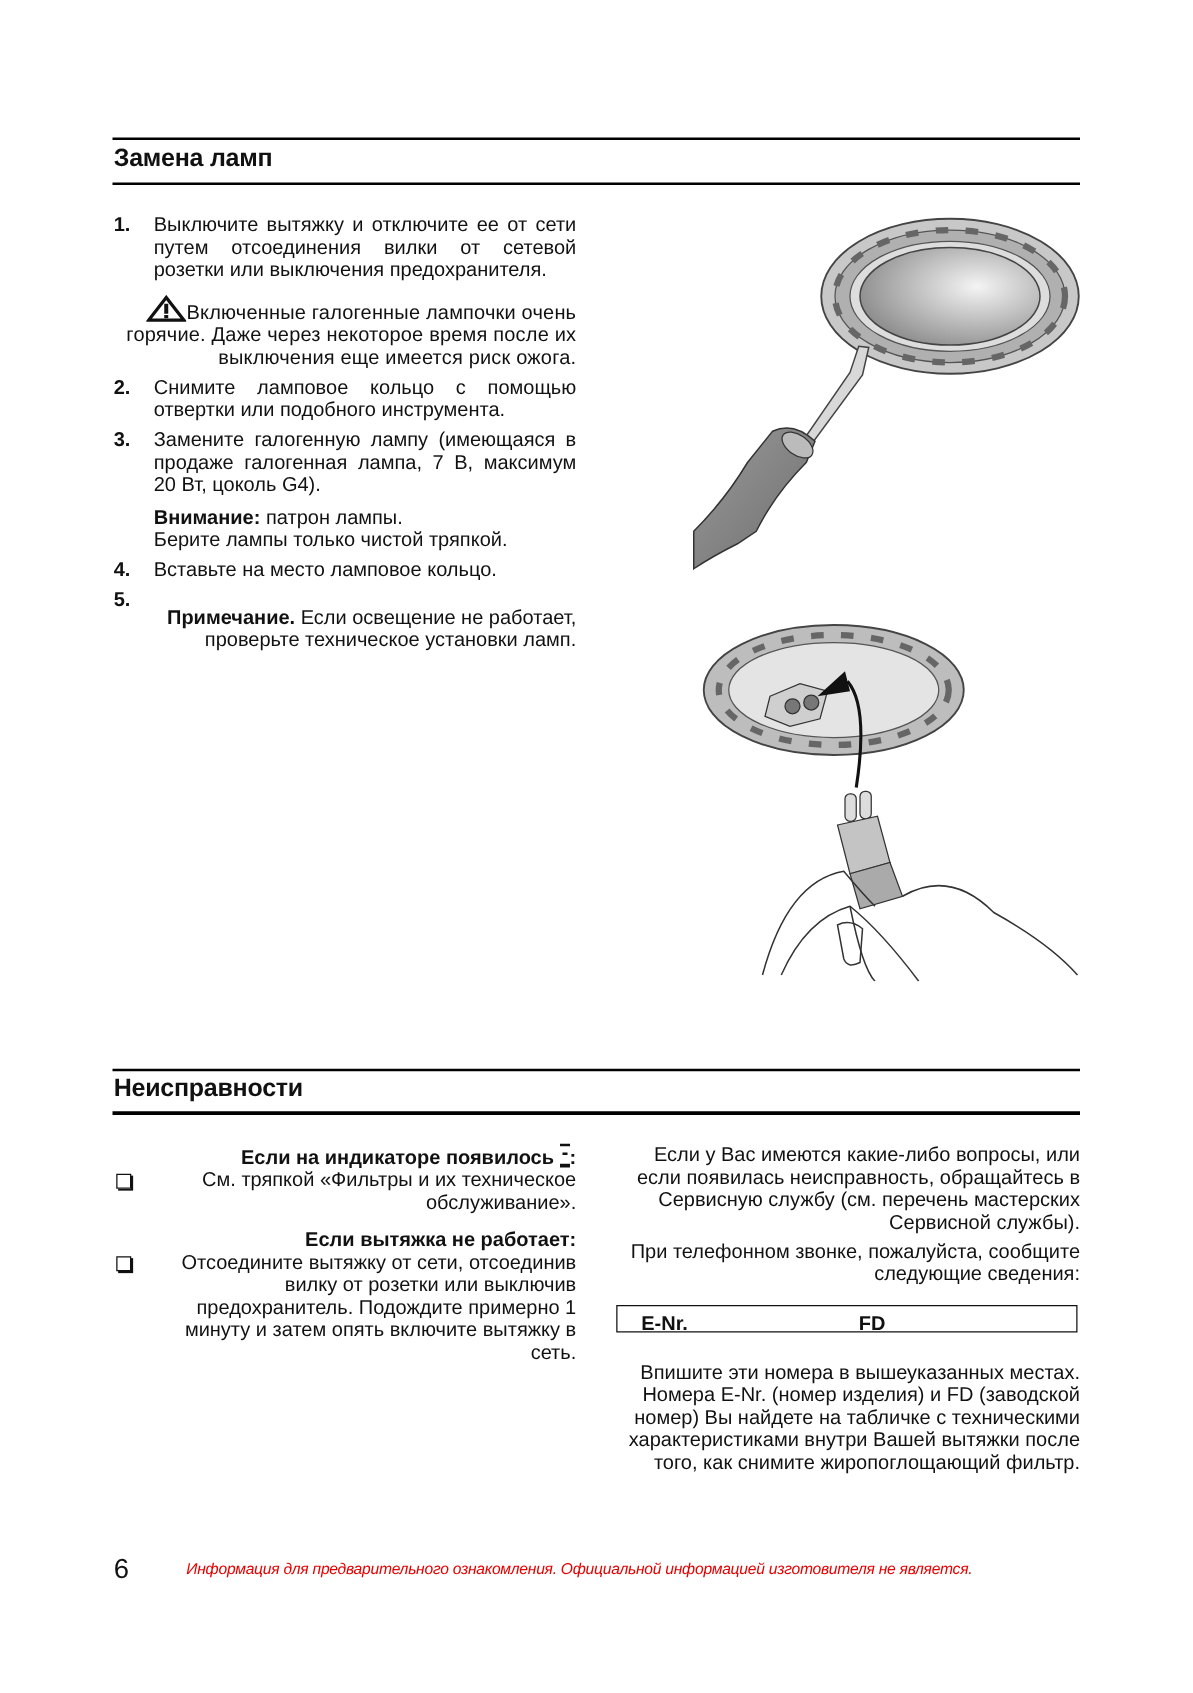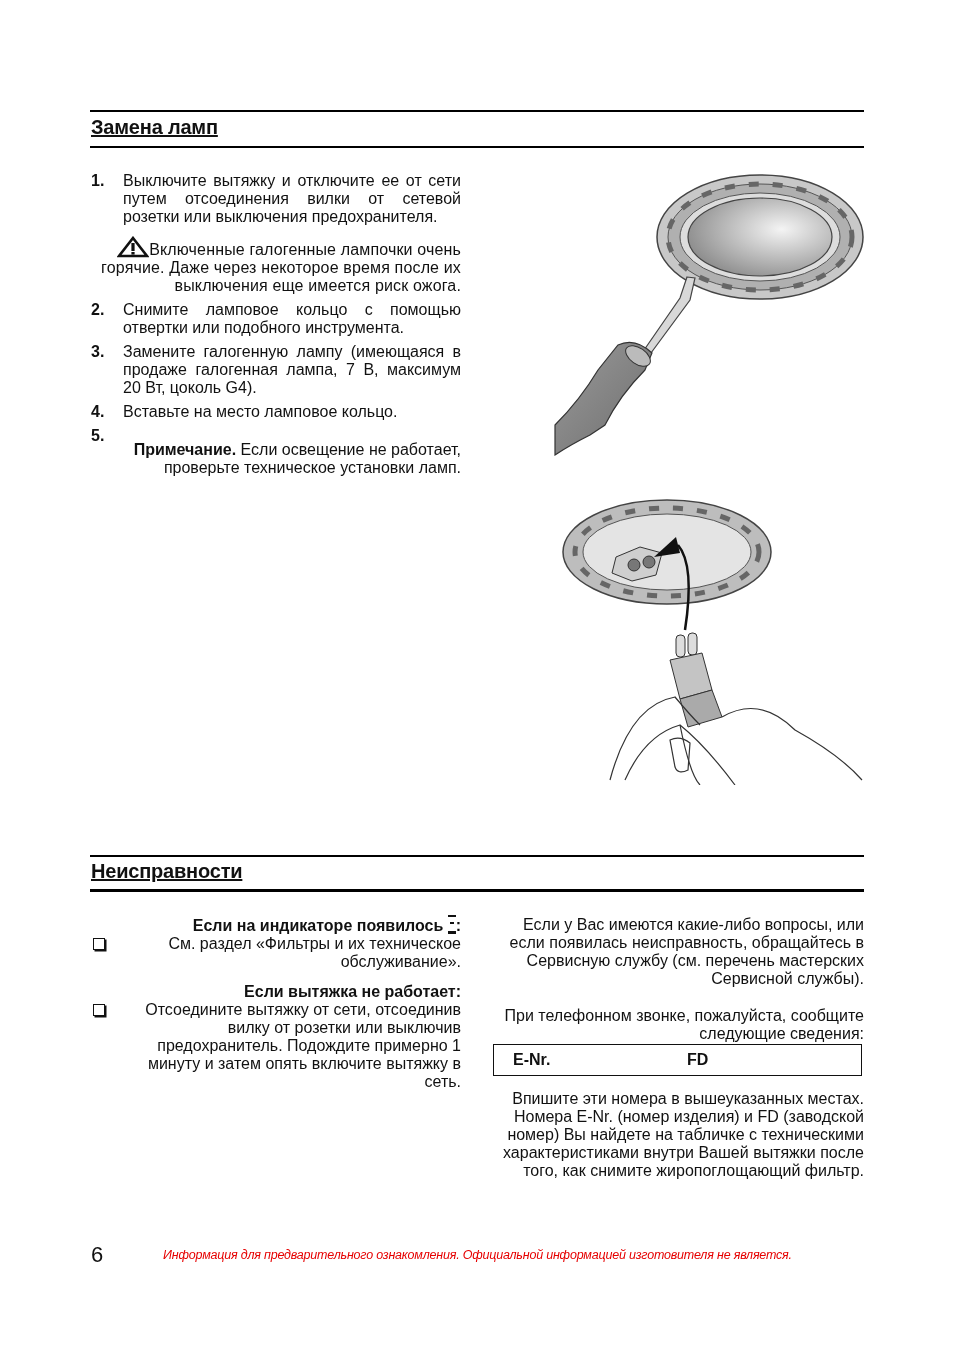--- a/index.html
+++ b/index.html
@@ -1,32 +1,32 @@
 <!DOCTYPE html>
 <html><head>
 <meta charset="utf-8">
 <style>
   html, body { margin: 0; padding: 0; background: #ffffff; }
   body { width: 954px; height: 1354px; position: relative; overflow: hidden;
          font-family: "Liberation Sans", "DejaVu Sans", sans-serif; color: #111; }
   .rule { position: absolute; left: 90px; width: 774px; background: #000; }
-  .h2 { position: absolute; left: 91px; font-size: 20px; font-weight: bold; letter-spacing: -0.2px; text-decoration: underline; }
+  .h2 { position: absolute; left: 91px; font-size: 20px; font-weight: bold; letter-spacing: -0.2px; }
   .col { position: absolute; font-size: 16px; line-height: 18px; }
   .col p { margin: 0; text-align: right; }
   .just { text-align: justify; }
   .step { position: relative; padding-left: 32px; margin: 0 0 6px 0; text-align: justify; }
   .step .num { position: absolute; left: 0; top: 0; font-weight: bold; }
   .bold { font-weight: bold; }
   .warn-icon { display: inline-block; vertical-align: -3px; width: 32px; height: 22px; }
   .cb { position: relative; padding-left: 32px; text-align: justify; }
   .cb .box { position: absolute; left: 2px; top: 3px; width: 10px; height: 10px; border: 1.5px solid #111; box-shadow: 1.5px 1.5px 0 #111; }
-  .enr-box { position: absolute; left: 493px; top: 1044px; width: 369px; height: 32px; border: 1px solid #111; box-sizing: border-box; font-weight: bold; font-size: 16px; }
+  .enr-box { position: absolute; left: 493px; top: 1044px; width: 369px; height: 22px; border: 1px solid #111; box-sizing: border-box; font-weight: bold; font-size: 16px; }
   .enr-box span { position: absolute; top: 6px; }
   .page-num { position: absolute; left: 91px; top: 1242px; font-size: 22px; }
-  .disclaimer { position: absolute; left: 163px; top: 1248px; font-size: 12.5px; font-style: italic; color: #e60000; letter-spacing: -0.2px; }
+  .disclaimer { position: absolute; left: 149px; top: 1248px; font-size: 12.5px; font-style: italic; color: #e60000; letter-spacing: -0.2px; }
   svg.illus { position: absolute; }
 </style>
 </head>
 <body>
 
 <div class="rule" style="top:110px;height:2px;"></div>
 <div class="h2" style="top:116px;">Замена ламп</div>
 <div class="rule" style="top:146px;height:2px;"></div>
 
 <div class="col" style="left:91px; top:172px; width:370px;">
@@ -41,20 +41,25 @@
       <rect x="14.4" y="16" width="3.2" height="2.6" fill="#111"></rect>
     </svg><span>Включенные галогенные лампочки очень горячие. Даже через некоторое время после их выключения еще имеется риск ожога.</span>
   </p>
   <div class="step">
     <span class="num">2.</span>
     <span>Снимите ламповое кольцо с помощью отвертки или подобного инструмента.</span>
   </div>
   <div class="step">
     <span class="num">3.</span>
     <span>Замените галогенную лампу (имеющаяся в продаже галогенная лампа, 7 В, максимум 20 Вт, цоколь G4).</span>
+  </div>
+  <div class="step" style="margin-top:8px;">
+    <span class="bold">Внимание:</span>
+    <span>патрон лампы.</span><br>
+    <span>Берите лампы только чистой тряпкой.</span>
   </div>
   <div class="step">
     <span class="num">4.</span>
     <span>Вставьте на место ламповое кольцо.</span>
   </div>
   <div class="step">
     <span class="num">5.</span>
   </div>
   <p class="just" style="margin-top:20px;">
     <span class="bold">Примечание.</span>
@@ -117,32 +122,32 @@
 <div class="h2" style="top:860px;">Неисправности</div>
 <div class="rule" style="top:889px;height:3px;"></div>
 
 <div class="col" style="left:91px; top:915px; width:370px;">
   <p class="bold">
     <span>Если на индикаторе появилось</span>
     <span style="display:inline-block; width:8px; height:14px; border-top:2px solid #111; border-bottom:3px solid #111; vertical-align:-3px; position:relative;"><span style="position:absolute; left:2px; top:5px; width:4px; height:2px; background:#111;"></span></span>:
   </p>
   <p class="cb">
     <span class="box"></span>
-    <span>См. раздел «Фильтры и их техническое обслуживание».</span>
+    <span>См. тряпкой «Фильтры и их техническое обслуживание».</span>
   </p>
   <p class="bold" style="margin-top:12px;">Если вытяжка не работает:</p>
   <p class="cb">
     <span class="box"></span>
     <span>Отсоедините вытяжку от сети, отсоединив вилку от розетки или выключив предохранитель. Подождите примерно 1 минуту и затем опять включите вытяжку в сеть.</span>
   </p>
 </div>
 
 <div class="col" style="left:493px; top:916px; width:371px;">
   <p class="just">Если у Вас имеются какие-либо вопросы, или если появилась неисправность, обращайтесь в Сервисную службу (см. перечень мастерских Сервисной службы).</p>
-  <p class="just" style="margin-top:19px;">При телефонном звонке, пожалуйста, сообщите следующие сведения:</p>
+  <p class="just" style="margin-top:5px;">При телефонном звонке, пожалуйста, сообщите следующие сведения:</p>
 </div>
 
 <div class="enr-box">
   <span style="left:19px;">E-Nr.</span>
   <span style="left:193px;">FD</span>
 </div>
 
 <div class="col" style="left:493px; top:1090px; width:371px;">
   <p class="just">Впишите эти номера в вышеуказанных местах. Номера E-Nr. (номер изделия) и FD (заводской номер) Вы найдете на табличке с техническими характеристиками внутри Вашей вытяжки после того, как снимите жиропоглощающий фильтр.</p>
 </div>

